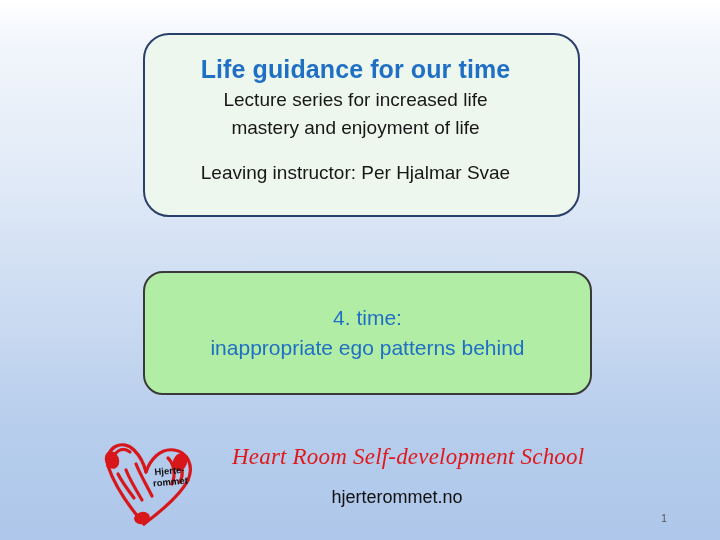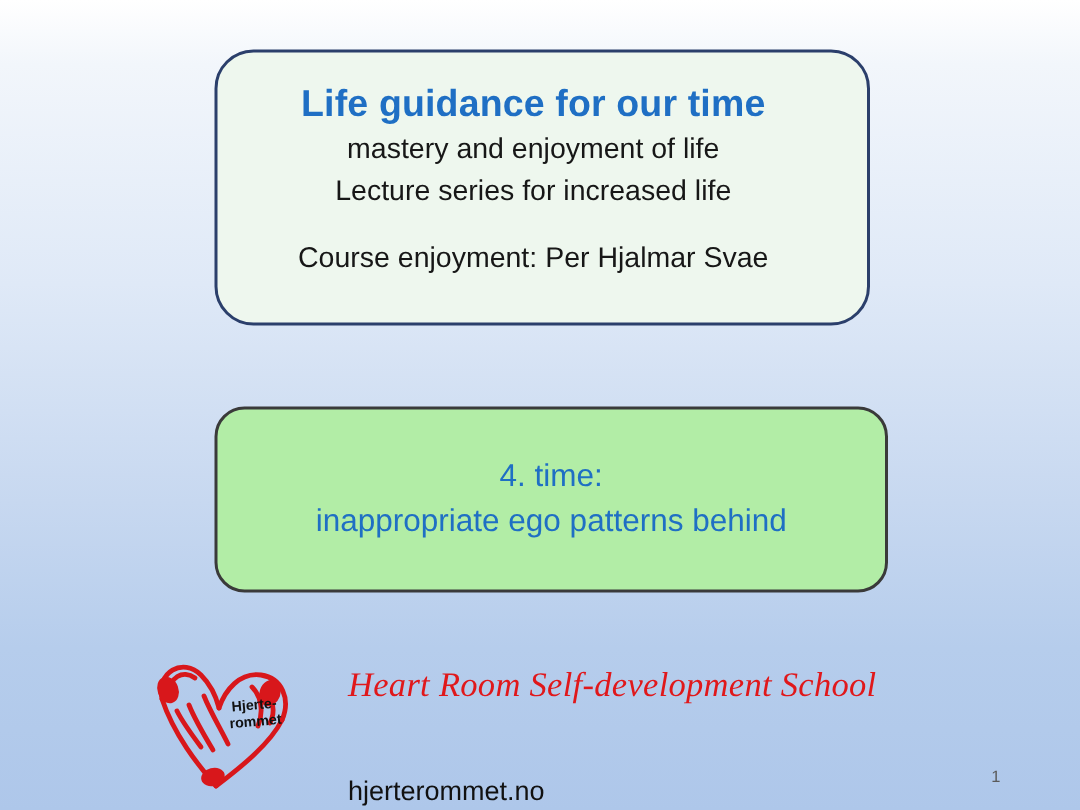--- a/index.html
+++ b/index.html
@@ -89,24 +89,23 @@
     font-family: "Liberation Serif", serif;
     font-style: italic;
     font-size: 23px;
     letter-spacing: 0.2px;
   }
   .brand-url {
     position: absolute;
     left: 232px;
     top: 487px;
     width: 330px;
-    text-align: left;
+    text-align: center;
     color: #111111;
     font-size: 18px;
-    margin-top: 30px;
   }
   .page-number {
     position: absolute;
     right: 53px;
     bottom: 16px;
     color: #5a5a5a;
     font-size: 11px;
   }
 
   
@@ -131,23 +130,23 @@
     transform: rotate(-5deg);
   }
 </style>
 </head>
 <body>
 
 <div class="slide">
 
   <div class="title-box">
     <div class="title-main">Life guidance for our time</div>
+    <div class="title-sub">Lecture series for increased life</div>
     <div class="title-sub">mastery and enjoyment of life</div>
-    <div class="title-sub">Lecture series for increased life</div>
-    <div class="title-instructor">Course enjoyment: Per Hjalmar Svae</div>
+    <div class="title-instructor">Leaving instructor: Per Hjalmar Svae</div>
   </div>
 
   <div class="topic-box">
     <div class="topic-line">4. time:</div>
     <div class="topic-line">inappropriate ego patterns behind</div>
   </div>
 
   <div class="logo">
     <svg width="140" height="96" viewBox="0 0 140 96" xmlns="http://www.w3.org/2000/svg" aria-hidden="true">
       <g fill="none" stroke="#d8171b" stroke-width="3.2" stroke-linecap="round">

